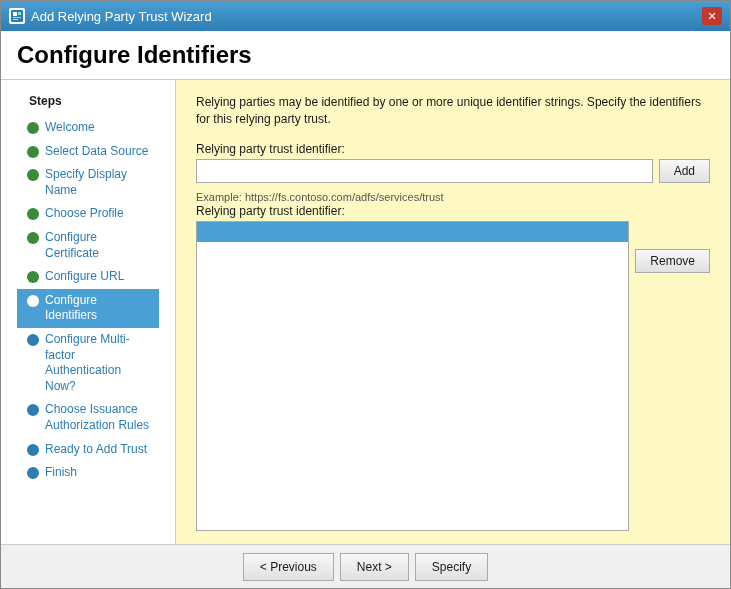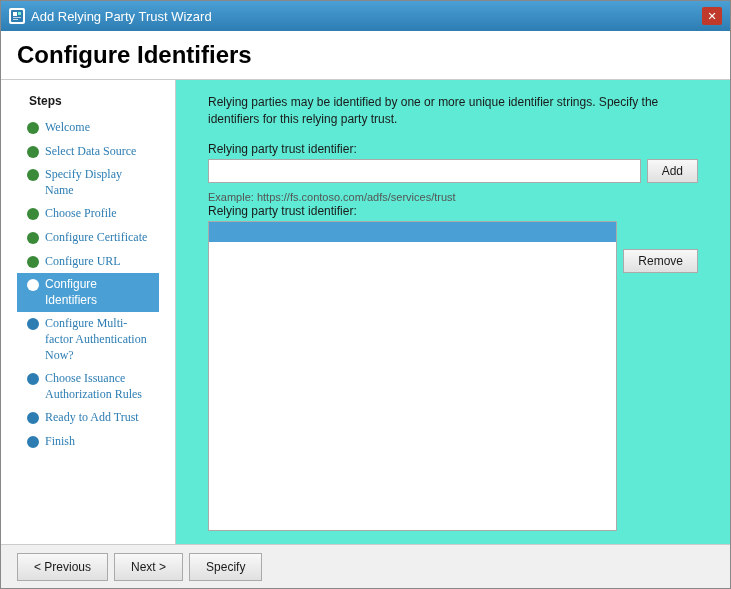--- a/index.html
+++ b/index.html
@@ -120,26 +120,25 @@
     .step-label {
       font-size: 12px;
       color: #2d7db3;
       flex: 1;
     }
     .step-label.current {
       color: white;
     }
     .step-label.pending {
       color: #2d7db3;
-      font-family: Liberation Serif, serif;
     }
     .right-panel {
       flex: 1;
-      padding: 14px 32px;
-      background: #5eead4;
+      padding: 14px 20px;
+      background: #fef9c3;
       overflow-y: auto;
     }
     .description {
       font-size: 12px;
       color: #1a1a1a;
       margin-bottom: 14px;
       line-height: 1.4;
     }
     .form-row {
       margin-bottom: 8px;
@@ -201,21 +200,21 @@
     }
     .list-box-selected {
       background: #4a9fd4;
       height: 20px;
     }
     .footer {
       background: #f0f0f0;
       border-top: 1px solid #ccc;
       padding: 8px 16px;
       display: flex;
-      justify-content: flex-start;
+      justify-content: center;
       gap: 6px;
       height: 44px;
       align-items: center;
     }
     .footer-btn {
       height: 28px;
       padding: 0 16px;
       font-size: 12px;
       border: 1px solid #aaa;
       background: linear-gradient(to bottom, #f8f8f8, #e0e0e0);

